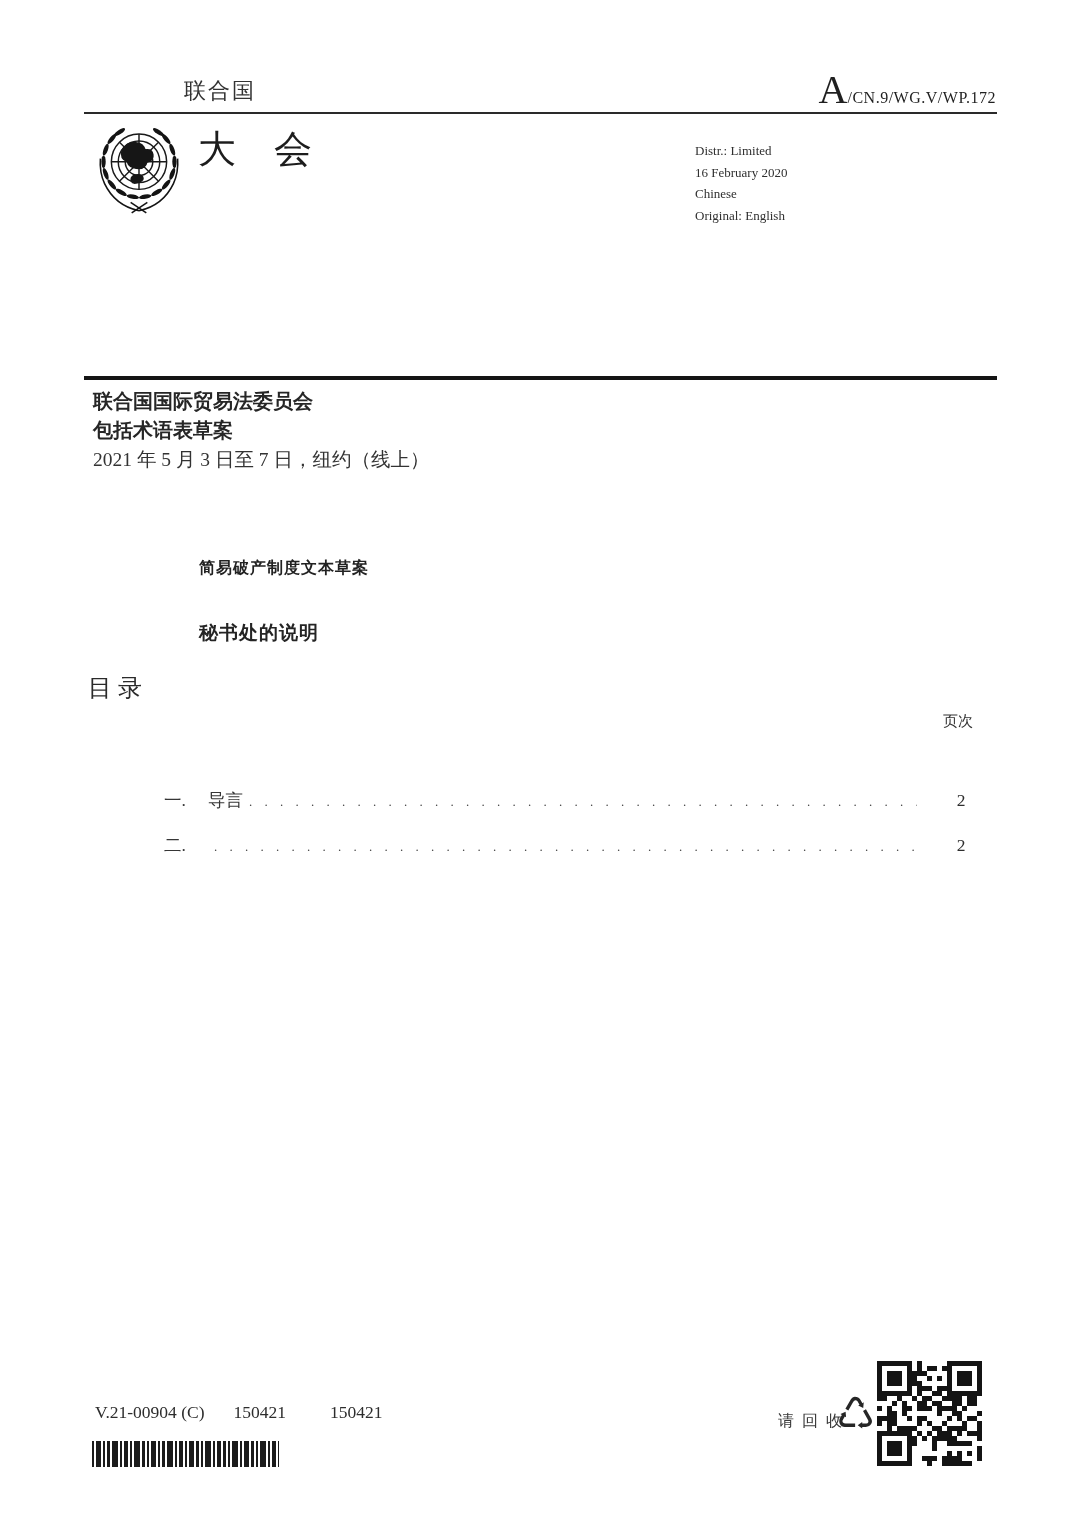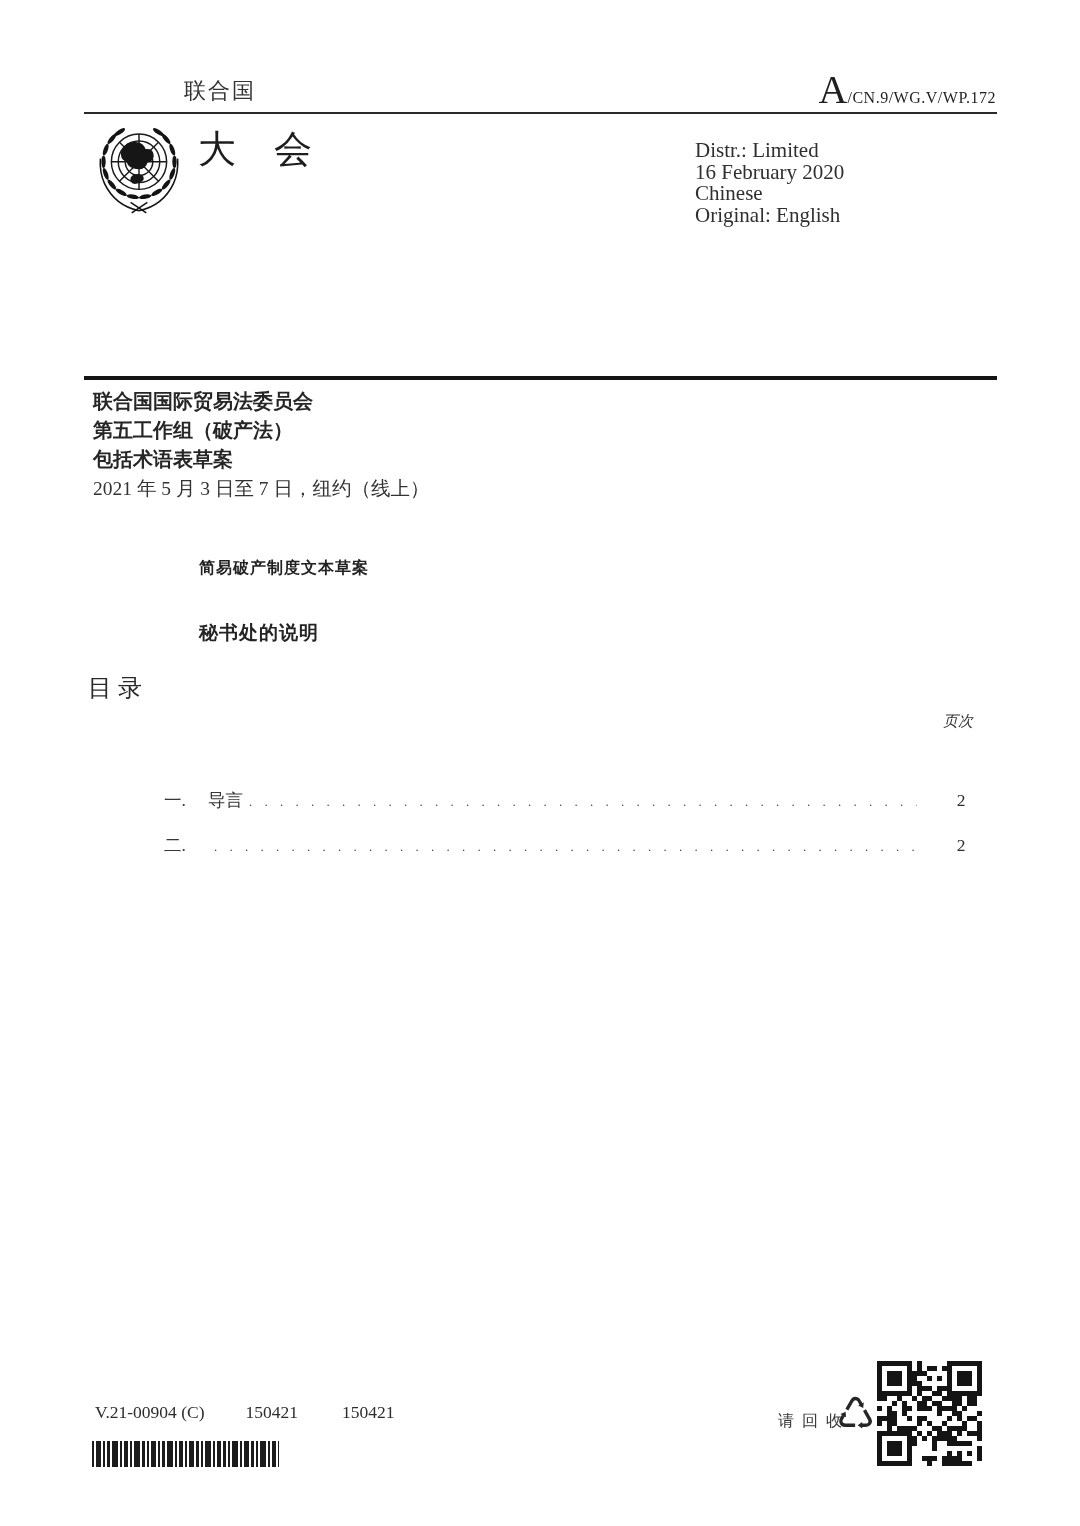--- a/index.html
+++ b/index.html
@@ -15,55 +15,55 @@
   .org-name { left:184px; top:76px; font-size:22px; letter-spacing:2px; color:#333; }
   .doc-symbol { right:84px; top:66px; display:flex; align-items:baseline; color:#1f1f1f; }
   .doc-symbol .big { font-size:40px; }
   .doc-symbol .small { font-size:16px; letter-spacing:0.5px; }
   .rule-thin { left:84px; width:913px; top:112px; height:2px; background:#2a2a2a; }
 
   
   .emblem { left:86px; top:120px; width:106px; height:96px; }
   .assembly-title { left:198px; top:124px; font-size:38px; color:#1d1d1d;
     font-family:"Liberation Sans","DejaVu Sans",sans-serif; font-weight:500; }
-  .distr-block { left:695px; top:140px; font-size:21px; line-height:21.5px; color:#2f2f2f; }
+  .distr-block { left:695px; top:140px; font-size:13px; line-height:21.5px; color:#2f2f2f; }
 
   
   .rule-thick { left:84px; width:913px; top:376px; height:4px; background:#151515; }
   .session-block { left:93px; top:387px; line-height:29px; }
   .session-block .zh-bold {
     font-family:"Liberation Sans","DejaVu Sans",sans-serif;
     font-weight:700; font-size:20px; color:#262626;
   }
   .session-block .date-line { font-size:19.5px; color:#333; }
 
   
   .doc-title { left:199px; top:558px; font-size:16px; font-weight:700; color:#222;
     font-family:"Liberation Sans","DejaVu Sans",sans-serif; letter-spacing:1px; }
   .doc-subtitle { left:199px; top:620px; font-size:19px; font-weight:700; color:#242424;
     font-family:"Liberation Sans","DejaVu Sans",sans-serif; letter-spacing:1px; }
 
   
   .toc-heading { left:88px; top:672px; font-size:24px; letter-spacing:6px; color:#2a2a2a; }
   .toc { left:84px; top:712px; width:913px; }
   .toc-pagecol-header { text-align:center; width:78px; margin-left:auto;
-    font-size:15px; color:#333;font-style:italic; }
+    font-size:15px; color:#333; }
   .toc-row { display:flex; align-items:baseline; padding-left:80px; }
   .toc-row.first { margin-top:17px; }
   .toc-row + .toc-row { margin-top:21px; }
   .toc-num { flex:none; width:44px; font-size:17.5px; color:#363636; }
   .toc-label { flex:none; white-space:nowrap; font-size:17.5px; color:#363636;margin-top:40px; }
   .toc-dots { flex:1 1 auto; overflow:hidden; white-space:nowrap; margin:0 8px 0 6px;
     font-size:13px; letter-spacing:4.5px; color:#4a4a4a; }
   .toc-dots::after { content:". . . . . . . . . . . . . . . . . . . . . . . . . . . . . . . . . . . . . . . . . . . . . . . . . . . . . . . . . . . . . . . . . . . . . . . ."; }
   .toc-page { flex:none; width:72px; text-align:center; font-size:17.5px; color:#2e2e2e; }
 
   
   .footer-text { left:95px; top:1402px; font-size:17.5px; color:#2d2d2d; }
-  .footer-text .job { margin-right:41px; }
+  .footer-text .job { margin-right:29px; }
   .footer-text .c1 { margin-right:44px; }
   .barcode { left:92px; top:1441px; }
   .recycle-label { left:778px; top:1411px; font-size:16px; letter-spacing:8px; color:#3a3a3a; }
   .recycle-icon { left:836px; top:1392px; font-size:44px; line-height:1; color:#262626;
     font-family:"DejaVu Sans","Liberation Sans",sans-serif; }
   .qr { left:877px; top:1361px; }
 </style>
 </head>
 <body>
 
@@ -120,21 +120,20 @@
 <div class="abs distr-block">
   <div>Distr.: Limited</div>
   <div>16 February 2020</div>
   <div>Chinese</div>
   <div>Original: English</div>
 </div>
 
 <div class="abs rule-thick"></div>
 <div class="abs session-block">
   <div class="zh-bold">联合国国际贸易法委员会</div>
-  <div class="zh-bold">第五工作组（破产法）</div>
   <div class="zh-bold">包括术语表草案</div>
   <div class="date-line">2021 年 5 月 3 日至 7 日，纽约（线上）</div>
 </div>
 
 <div class="abs doc-title">简易破产制度文本草案</div>
 <div class="abs doc-subtitle">秘书处的说明</div>
 
 <div class="abs toc-heading">目录</div>
 <div class="abs toc">
   <div class="toc-pagecol-header">页次</div>

